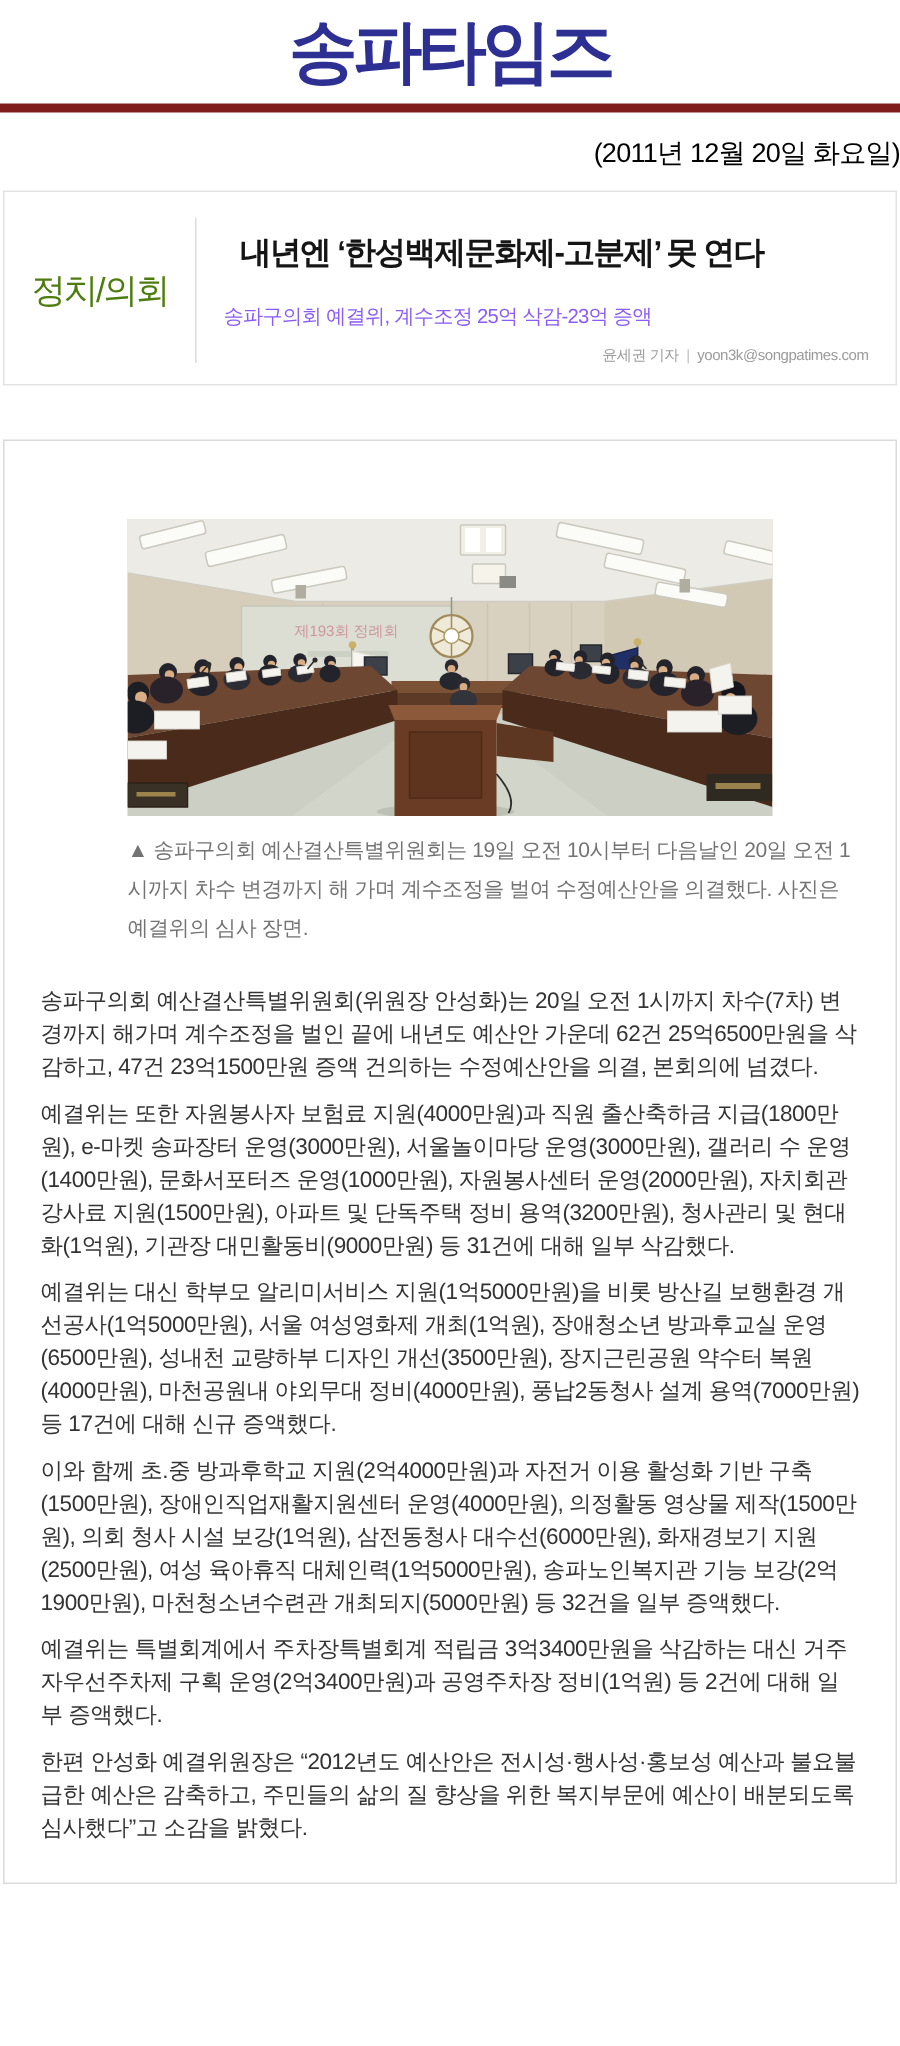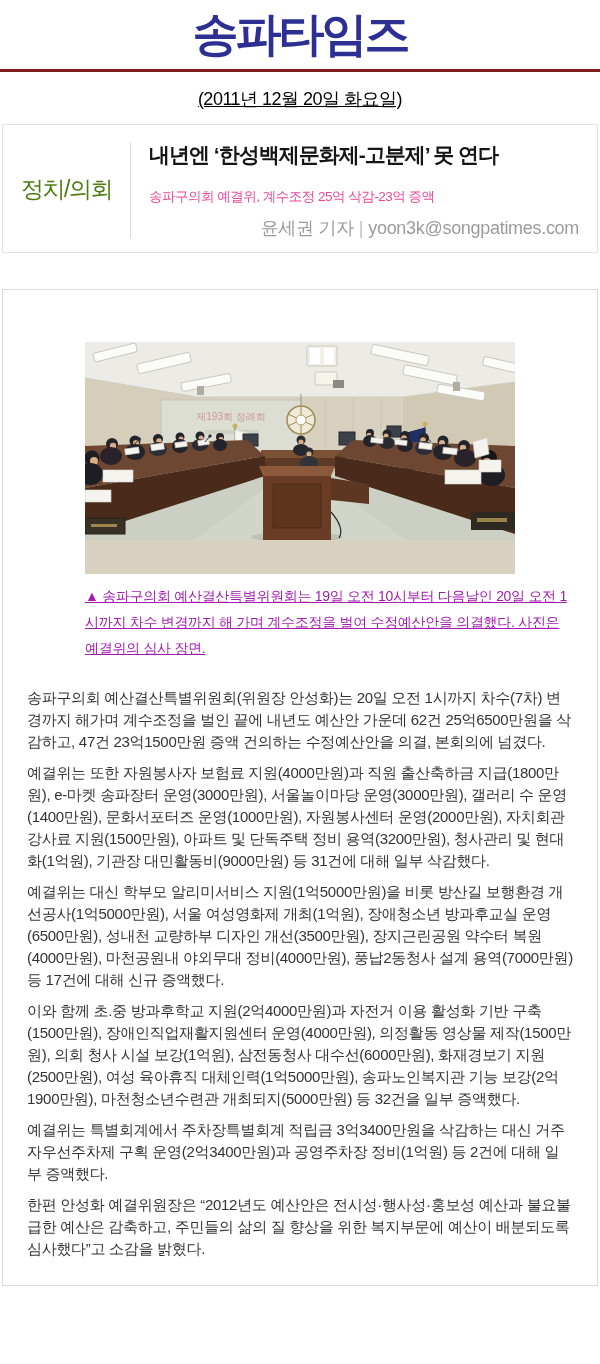--- a/index.html
+++ b/index.html
@@ -8,40 +8,39 @@
     width: 600px;
     background: #ffffff;
     font-family: "Liberation Sans", sans-serif;
     -webkit-font-smoothing: antialiased;
   }
 
   
   .masthead {
     text-align: center;
     padding: 8px 0 8px;
-    border-bottom: 3px solid #7f1d1d;
+    border-bottom: 6px solid #7f1d1d;
   }
   .logo {
     display: inline-block;
     font-size: 46px;
     font-weight: 900;
     color: #2d2f93;
     letter-spacing: -3px;
     line-height: 1.15;
     text-decoration: none;
   }
 
   
   .dateline {
-    text-align: center;
+    text-align: right;
     font-size: 18px;
     color: #000;
     margin: 15px 0 13px;
     letter-spacing: -0.5px;
-    text-decoration: underline;
   }
 
   
   .article-header {
     margin: 0 2px;
     border: 1px solid #e3e3e3;
     background: #fff;
     display: flex;
     align-items: stretch;
     padding: 15px 18px 12px 0;
@@ -56,65 +55,64 @@
     color: #4d7c0f;
     letter-spacing: -1.5px;
   }
   .header-divider {
     width: 1px;
     background: #dcdcdc;
     margin: 2px 0;
   }
   .headline-block { flex: 1; padding-left: 18px; padding-top: 2px; }
   .headline {
-    margin: 0;
+    margin: 11px;
     font-size: 21px;
     font-weight: bold;
     color: #151515;
     letter-spacing: -1px;
     line-height: 1.2;
   }
   .subheadline {
     font-size: 13.5px;
-    color: #ec4899;
+    color: #8b5cf6;
     margin-top: 21px;
     letter-spacing: -0.5px;
   }
   .byline {
     text-align: right;
-    font-size: 18px;
+    font-size: 10px;
     color: #9b9b9b;
     margin-top: 10px;
     letter-spacing: -0.3px;
   }
   .byline a { color: #9b9b9b; text-decoration: none; }
   .byline .sep { margin: 0 5px; color: #c0c0c0; }
 
   
   .article-box {
     margin: 36px 2px 0;
     border: 1px solid #dadada;
     background: #fff;
     padding: 52px 24px 16px;
   }
   .photo-figure { margin: 0 0 0 58px; }
   .photo-frame {
     width: 430px;
-    height: 232px;
+    height: 198px;
     overflow: hidden;
     background: #d9d1bf;
   }
   .caption {
     font-size: 14px;
     line-height: 26px;
-    color: #a21caf;
+    color: #737373;
     margin-top: 9px;
     letter-spacing: -0.3px;
     padding-right: 2px;
-    text-decoration: underline;
   }
   .body-text {
     margin-top: 26px;
     font-size: 15px;
     line-height: 22px;
     color: #333;
     letter-spacing: -0.3px;
   }
   .body-text p { margin: 0 0 9px; }
 </style>

